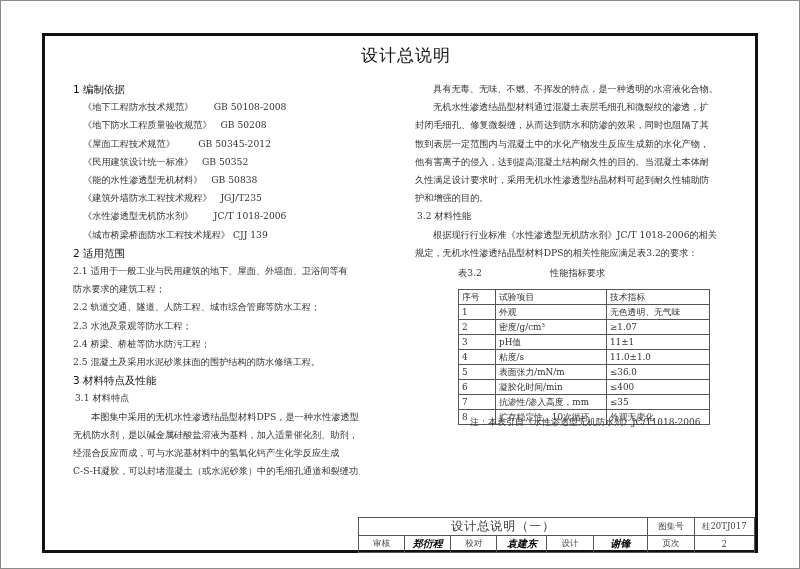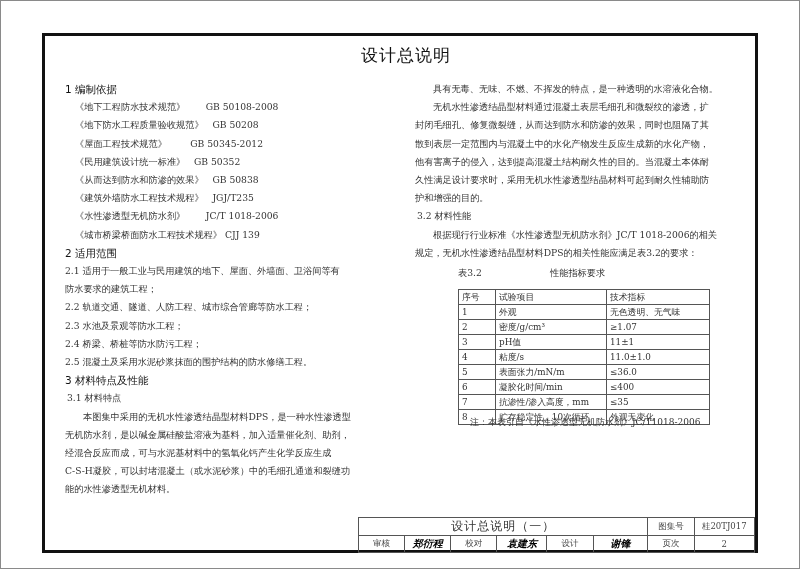--- a/index.html
+++ b/index.html
@@ -18,21 +18,21 @@
     border: 3px solid #111;
     border-bottom-width: 3px;
   }
   .title {
     position: absolute; left: 0; right: 0; top: 44px; text-align: center;
     font-family: "DejaVu Sans", sans-serif; font-size: 17px; letter-spacing: 1px;
     color: #111;
     padding-left: 12px;
   }
   .col { position: absolute; font-size: 9.2px; line-height: 18.2px; color: #333; }
-  .left { left: 65px; top: 80px; width: 325px; }
+  .left { left: 73px; top: 80px; width: 325px; }
   .right { left: 415px; top: 80px; width: 325px; }
   .h1 { font-family: "DejaVu Sans", sans-serif; font-size: 10.5px; color: #111; }
   .ref { padding-left: 10px; white-space: pre; }
   .ref .code { font-family: "DejaVu Serif", serif; }
   .para { text-indent: 18px; text-align: justify; }
   .cont { text-align: justify; }
   .sub { padding-left: 2px; }
 
   .tbl-caption { position: absolute; left: 458px; top: 267px; width: 252px; font-size: 9.2px; color: #333; }
   .tbl-caption .num { position: absolute; left: 0; }
@@ -65,21 +65,21 @@
 
 <div class="title">设计总说明</div>
 
 <div class="col left">
   <div class="h1">1  编制依据</div>
   <div id="refs">
       <div class="ref"><span>《地下工程防水技术规范》</span><span>       </span><span class="code">GB 50108-2008</span></div>
       <div class="ref"><span>《地下防水工程质量验收规范》</span><span>   </span><span class="code">GB 50208</span></div>
       <div class="ref"><span>《屋面工程技术规范》</span><span>        </span><span class="code">GB 50345-2012</span></div>
       <div class="ref"><span>《民用建筑设计统一标准》</span><span>   </span><span class="code">GB 50352</span></div>
-      <div class="ref"><span>《从而达到防水和防渗的效果》</span><span>   </span><span class="code">GB 50838</span></div>
+      <div class="ref"><span>《能的水性渗透型无机材料》</span><span>   </span><span class="code">GB 50838</span></div>
       <div class="ref"><span>《建筑外墙防水工程技术规程》</span><span>   </span><span class="code">JGJ/T235</span></div>
       <div class="ref"><span>《水性渗透型无机防水剂》</span><span>       </span><span class="code">JC/T 1018-2006</span></div>
       <div class="ref"><span>《城市桥梁桥面防水工程技术规程》</span><span> </span><span class="code">CJJ 139</span></div>
     </div>
 
   <div class="h1">2  适用范围</div>
   <div>
     <div>2.1  适用于一般工业与民用建筑的地下、屋面、外墙面、卫浴间等有</div>
     <div>防水要求的建筑工程；</div>
   </div>
@@ -88,21 +88,20 @@
   <div>2.4  桥梁、桥桩等防水防污工程；</div>
   <div>2.5  混凝土及采用水泥砂浆抹面的围护结构的防水修缮工程。</div>
 
   <div class="h1">3  材料特点及性能</div>
   <div class="sub">3.1  材料特点</div>
   <div>
     <div class="para">本图集中采用的无机水性渗透结晶型材料DPS，是一种水性渗透型</div>
     <div class="cont">无机防水剂，是以碱金属硅酸盐溶液为基料，加入适量催化剂、助剂，</div>
     <div class="cont">经混合反应而成，可与水泥基材料中的氢氧化钙产生化学反应生成</div>
     <div class="cont">C-S-H凝胶，可以封堵混凝土（或水泥砂浆）中的毛细孔通道和裂缝功</div>
-    <div class="cont">能的水性渗透型无机材料。</div>
   </div>
 </div>
 
 <div class="col right">
   <div class="para">具有无毒、无味、不燃、不挥发的特点，是一种透明的水溶液化合物。</div>
   <div>
     <div class="para">无机水性渗透结晶型材料通过混凝土表层毛细孔和微裂纹的渗透，扩</div>
     <div class="cont">封闭毛细孔、修复微裂缝，从而达到防水和防渗的效果，同时也阻隔了其</div>
     <div class="cont">散到表层一定范围内与混凝土中的水化产物发生反应生成新的水化产物，</div>
     <div class="cont">他有害离子的侵入，达到提高混凝土结构耐久性的目的。当混凝土本体耐</div>

